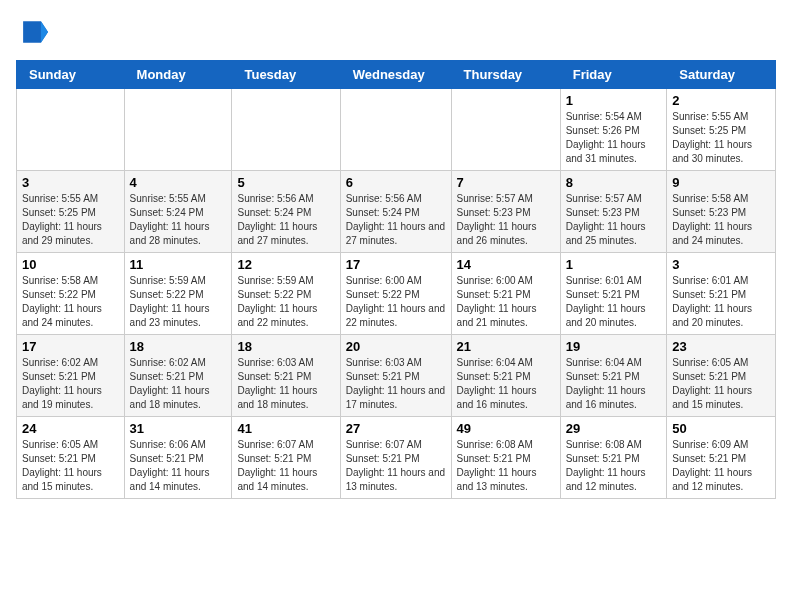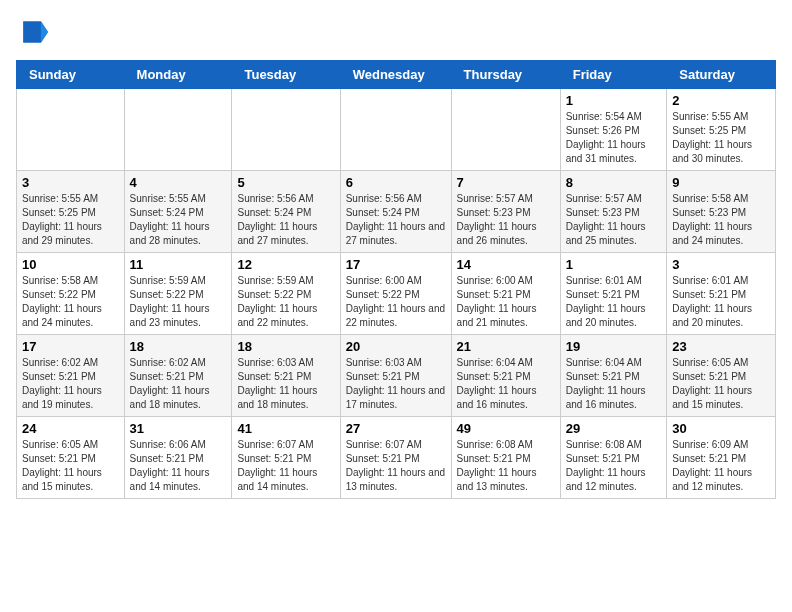--- a/index.html
+++ b/index.html
@@ -243,18 +243,18 @@
         </td>
         <td>
           <span class="day-num">49</span>
           <div class="day-info">Sunrise: 6:08 AM<br>Sunset: 5:21 PM<br>Daylight: 11 hours and 13 minutes.</div>
         </td>
         <td>
           <span class="day-num">29</span>
           <div class="day-info">Sunrise: 6:08 AM<br>Sunset: 5:21 PM<br>Daylight: 11 hours and 12 minutes.</div>
         </td>
         <td>
-          <span class="day-num">30</span>
+          <span class="day-num">50</span>
           <div class="day-info">Sunrise: 6:09 AM<br>Sunset: 5:21 PM<br>Daylight: 11 hours and 12 minutes.</div>
         </td>
       </tr>
     </tbody>
 </table>
 
 </body></html>

